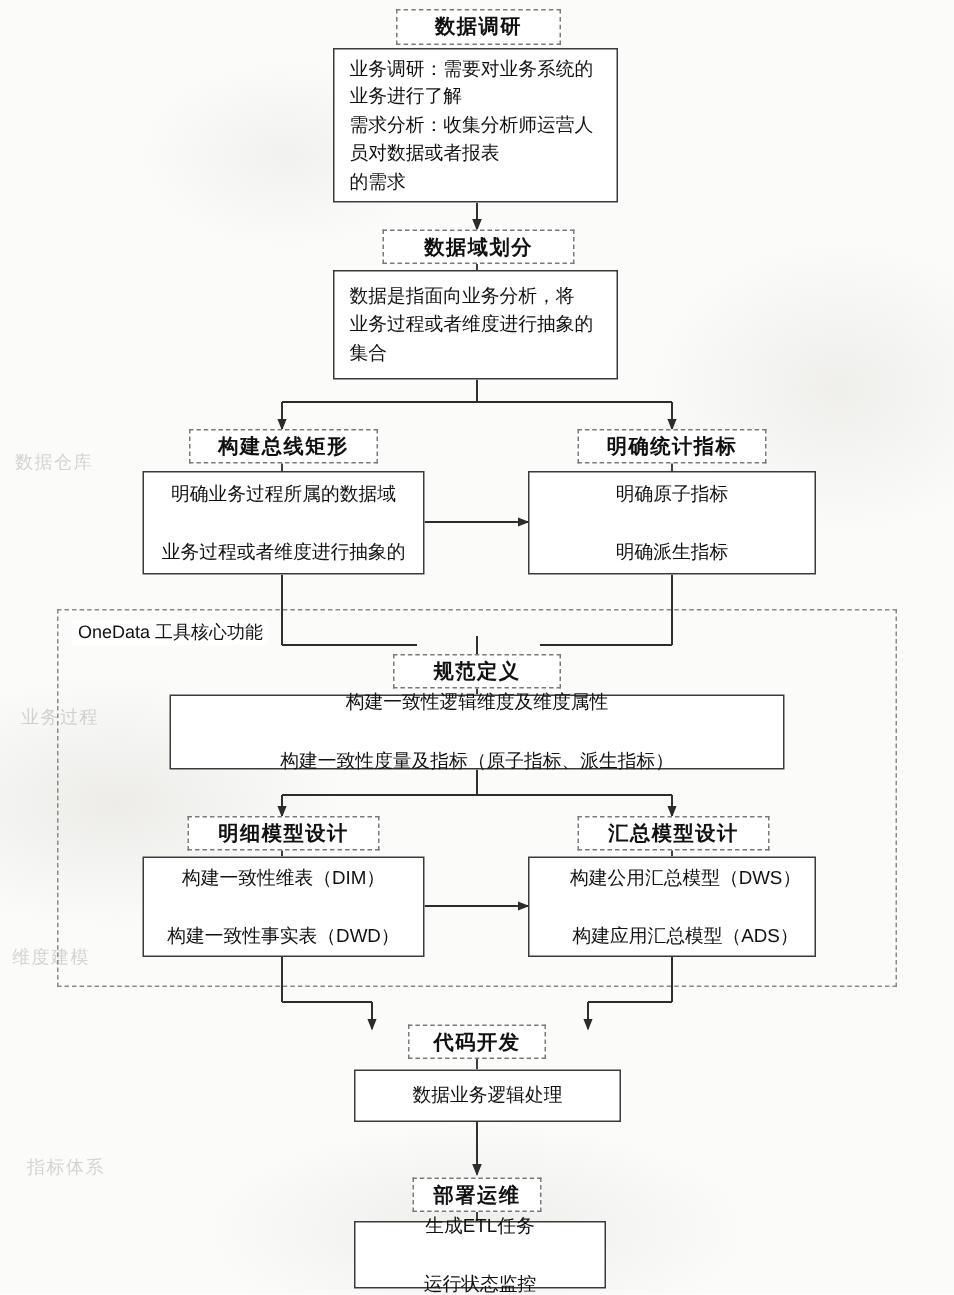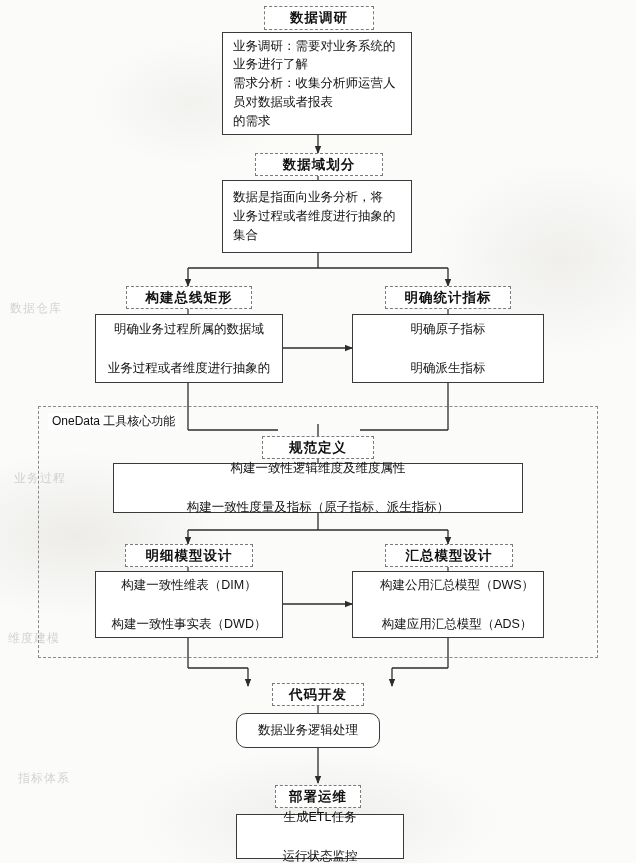--- a/index.html
+++ b/index.html
@@ -226,21 +226,21 @@
     <span>汇总模型设计</span>
   </div>
   <div class="node center" style="left:352px; top:571px; width:192px; height:67px;padding-left:28px;">
     <div class="line">构建公用汇总模型（DWS）</div>
     <div class="line">构建应用汇总模型（ADS）</div>
   </div>
 
   <div class="title-node" style="left:272px; top:683px; width:92px; height:23px;">
     <span>代码开发</span>
   </div>
-  <div class="node center" style="left:236px; top:713px; width:144px; height:35px;border-radius:10px;">
+  <div class="node center" style="left:236px; top:713px; width:178px; height:35px;">
     <div class="line">数据业务逻辑处理</div>
   </div>
 
   <div class="title-node" style="left:275px; top:785px; width:86px; height:23px;">
     <span>部署运维</span>
   </div>
   <div class="node center" style="left:236px; top:814px; width:168px; height:45px;">
     <div class="line">生成ETL任务</div>
     <div class="line">运行状态监控</div>
   </div>

